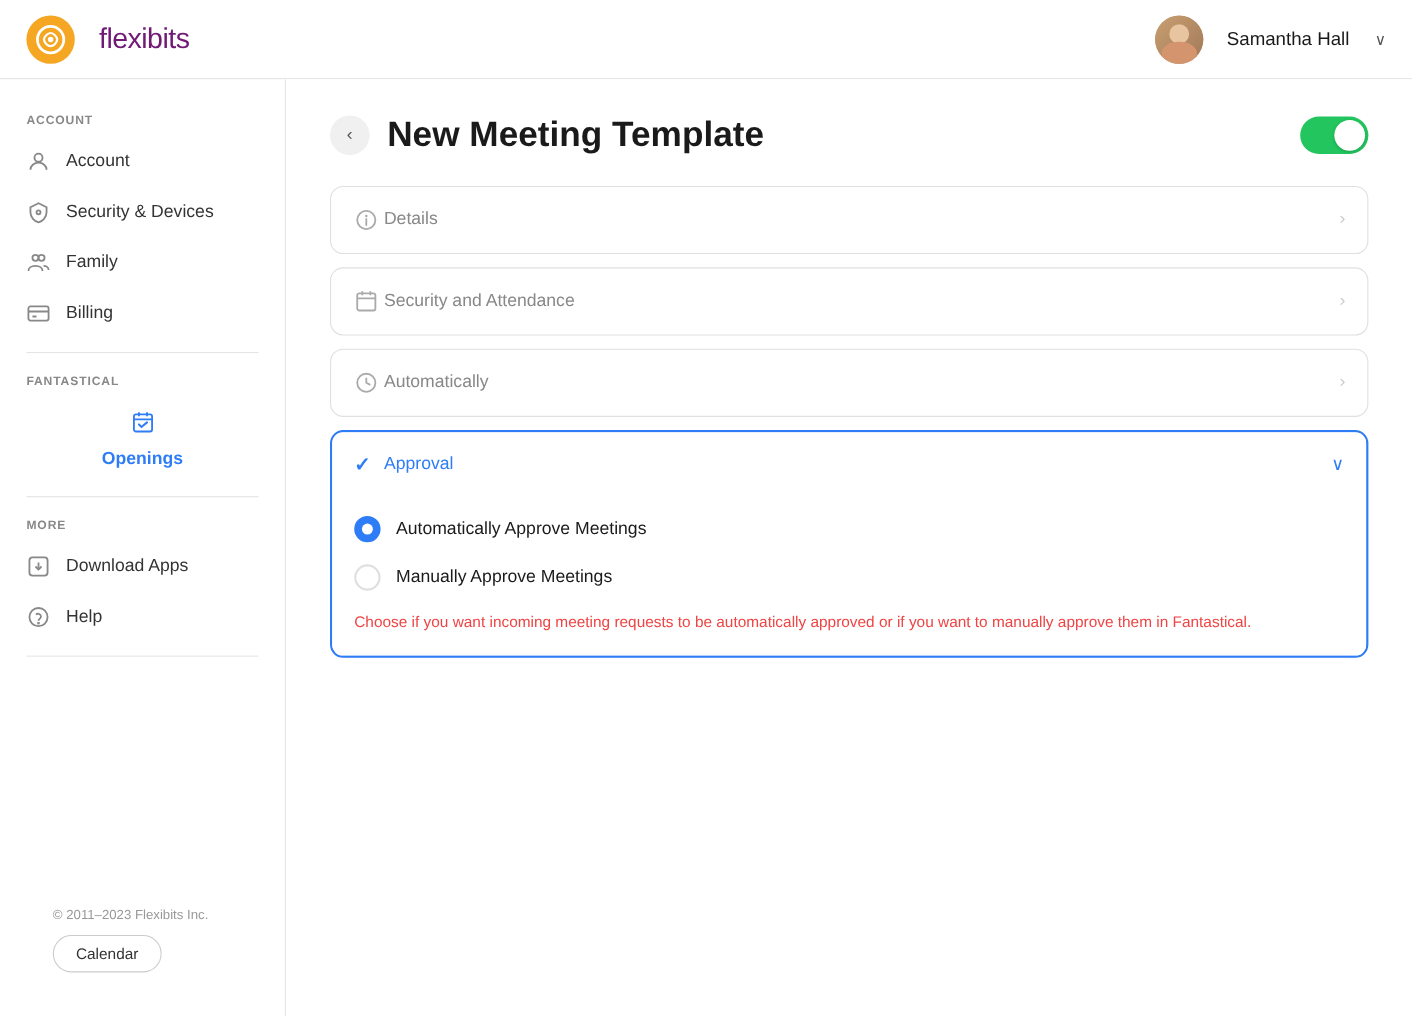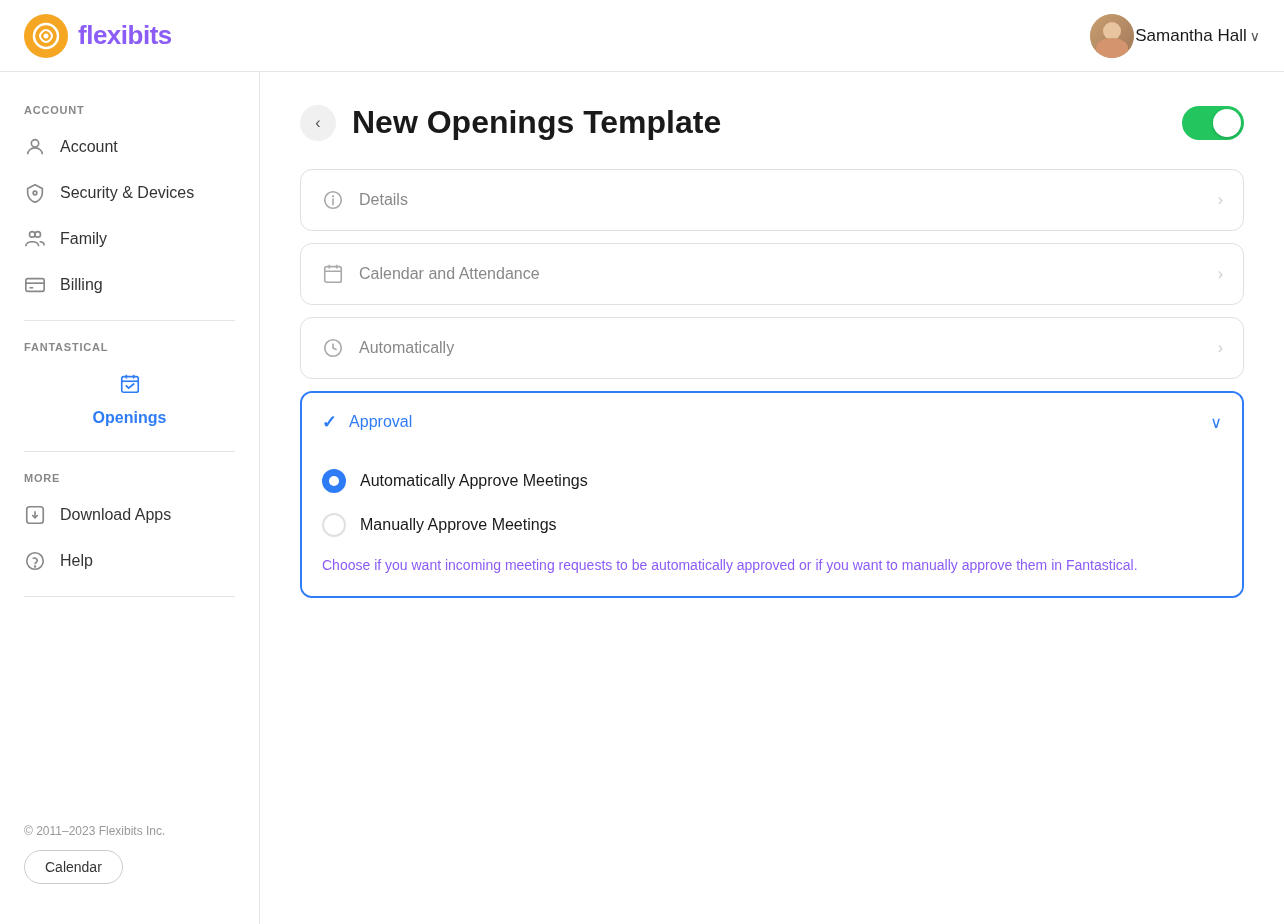--- a/index.html
+++ b/index.html
@@ -10,22 +10,22 @@
       display: flex; align-items: center; justify-content: space-between;
       padding: 0 24px; height: 72px; border-bottom: 1px solid #e5e5e5;
       flex-shrink: 0;
     }
     .logo { display: flex; align-items: center; gap: 10px; }
     .logo-icon {
       width: 44px; height: 44px; background: #f5a623; border-radius: 50%;
       display: flex; align-items: center; justify-content: center;
     }
     .logo-icon svg { width: 28px; height: 28px; }
-    .logo-text { font-size: 26px; font-weight: 700; color: #8b5cf6; letter-spacing: -0.5px; }
-    .user-profile { display: flex; align-items: center; gap: 1px; cursor: pointer; }
+    .logo-text { font-size: 26px; font-weight: 400; color: #701a75; letter-spacing: -0.5px; margin-left: 12px; }
+    .user-profile { display: flex; align-items: center; gap: 21px; cursor: pointer; }
     .avatar {
       width: 44px; height: 44px; border-radius: 50%; background: #c9a070;
       overflow: hidden; display: flex; align-items: center; justify-content: center;
     }
     .avatar-img {
       width: 100%; height: 100%; background: linear-gradient(135deg, #c9a070 0%, #a0785a 100%);
       border-radius: 50%;
       position: relative;
     }
     .avatar-img::before {
@@ -52,21 +52,21 @@
       padding: 0 24px; margin-bottom: 8px; margin-top: 8px;
       text-transform: uppercase;
     }
     .sidebar-item {
       display: flex; align-items: center; gap: 14px;
       padding: 12px 24px; cursor: pointer; color: #333; font-size: 16px;
     }
     .sidebar-item.active { color: #2e7cf6; flex-direction: column; }
     .sidebar-item .icon { width: 22px; height: 22px; display: flex; align-items: center; justify-content: center; }
     .sidebar-divider { height: 1px; background: #e5e5e5; margin: 12px 24px; }
-    .sidebar-footer { margin-top: auto; padding: 16px 24px; }
+    .sidebar-footer { margin-top: auto; padding: 16px 24px; margin-left: 24px; }
     .sidebar-copyright { font-size: 12px; color: #999; margin-bottom: 12px; }
     .settings-btn {
       border: 1px solid #ccc; border-radius: 20px; padding: 8px 20px;
       background: #fff; font-size: 14px; color: #333; cursor: pointer;
     }
 
     
     .main { flex: 1; padding: 32px 40px; overflow-y: auto; background: #fff; }
 
     .page-header {
@@ -95,21 +95,21 @@
 
     
     .card {
       border: 1px solid #e0e0e0; border-radius: 12px;
       margin-bottom: 12px; overflow: hidden;
     }
     .card-row {
       display: flex; align-items: center; justify-content: space-between;
       padding: 18px 20px; cursor: pointer;
     }
-    .card-row-left { display: flex; align-items: center; gap: 14px; }
+    .card-row-left { display: flex; align-items: center; gap: 4px; }
     .card-row-icon { width: 24px; height: 24px; display: flex; align-items: center; justify-content: center; color: #888; }
     .card-row-label { font-size: 16px; color: #888; }
     .card-chevron { color: #ccc; font-size: 16px; }
 
     
     .approval-card {
       border: 2px solid #2e7cf6; border-radius: 12px;
       margin-bottom: 12px; overflow: hidden;
     }
     .approval-header {
@@ -133,21 +133,21 @@
       flex-shrink: 0;
     }
     .radio-circle.selected {
       border-color: #2e7cf6; background: #2e7cf6;
     }
     .radio-circle.selected::after {
       content: ''; width: 10px; height: 10px; background: #fff; border-radius: 50%;
     }
     .radio-label { font-size: 16px; color: #1a1a1a; font-weight: 500; }
     .approval-description {
-      font-size: 14px; color: #8b5cf6; margin-top: 8px; line-height: 1.5;
+      font-size: 14px; color: #ef4444; margin-top: 8px; line-height: 1.5;
     }
 
     
     .save-btn {
       width: 100%; padding: 22px; background: #a8c4f0; border: none; border-radius: 14px;
       font-size: 20px; font-weight: 600; color: #fff; cursor: pointer; margin-top: 8px;
       letter-spacing: 0.2px;
     }
 
     
@@ -273,21 +273,21 @@
       <div class="sidebar-copyright">© 2011–2023 Flexibits Inc.</div>
       <button class="settings-btn">Calendar</button>
     </div>
   </div>
 
   <div class="main">
     
     <div class="page-header">
       <div class="page-header-left">
         <button class="back-btn">‹</button>
-        <h1 class="page-title">New Openings Template</h1>
+        <h1 class="page-title">New Meeting Template</h1>
       </div>
       <div class="toggle-container">
         <div class="toggle-track">
           <div class="toggle-knob"></div>
         </div>
       </div>
     </div>
 
     
     <div class="card">
@@ -311,21 +311,21 @@
       <div class="card-row">
         <div class="card-row-left">
           <span class="card-row-icon">
             <svg width="22" height="22" viewBox="0 0 24 24" fill="none" stroke="#aaa" stroke-width="1.8">
               <rect x="3" y="4" width="18" height="17" rx="2"></rect>
               <line x1="3" y1="9" x2="21" y2="9"></line>
               <line x1="8" y1="2" x2="8" y2="6"></line>
               <line x1="16" y1="2" x2="16" y2="6"></line>
             </svg>
           </span>
-          <span class="card-row-label">Calendar and Attendance</span>
+          <span class="card-row-label">Security and Attendance</span>
         </div>
         <span class="card-chevron">›</span>
       </div>
     </div>
 
     
     <div class="card">
       <div class="card-row">
         <div class="card-row-left">
           <span class="card-row-icon">

